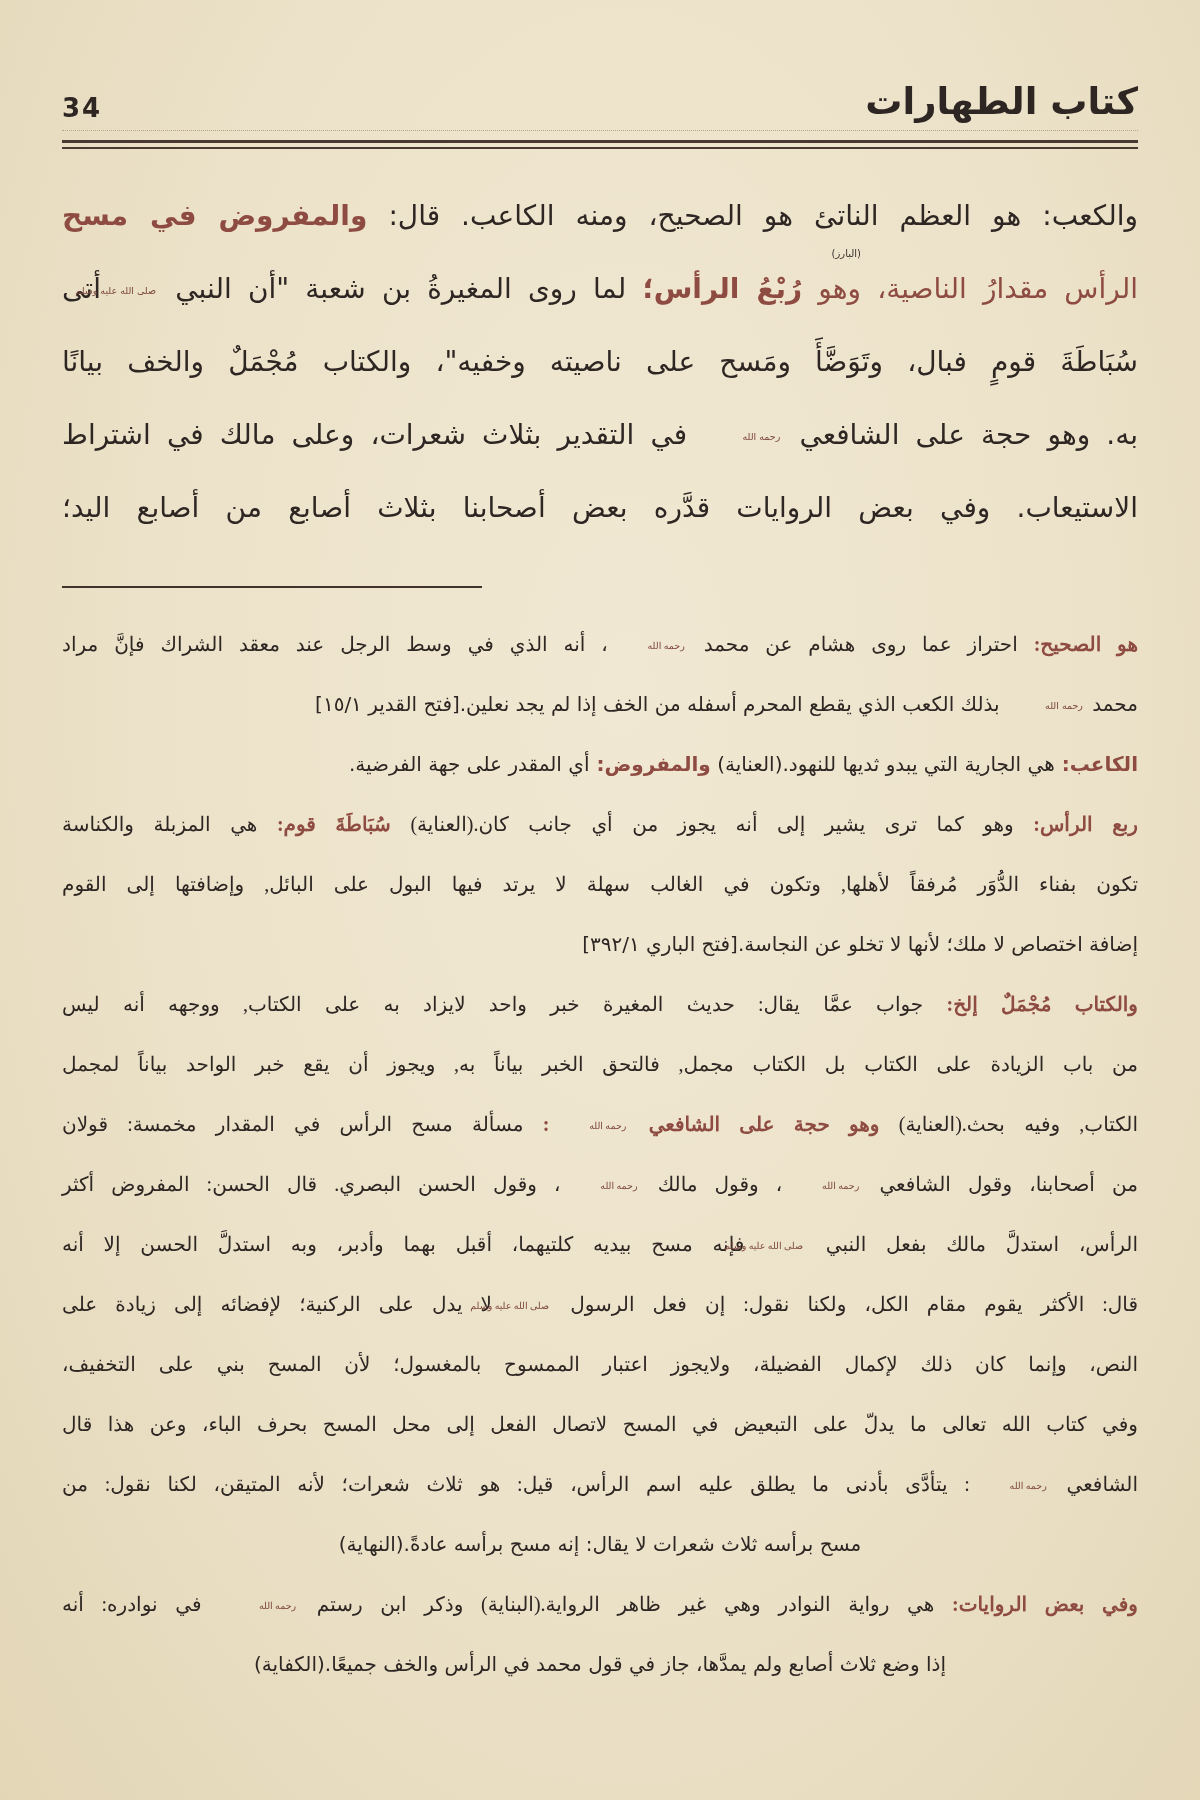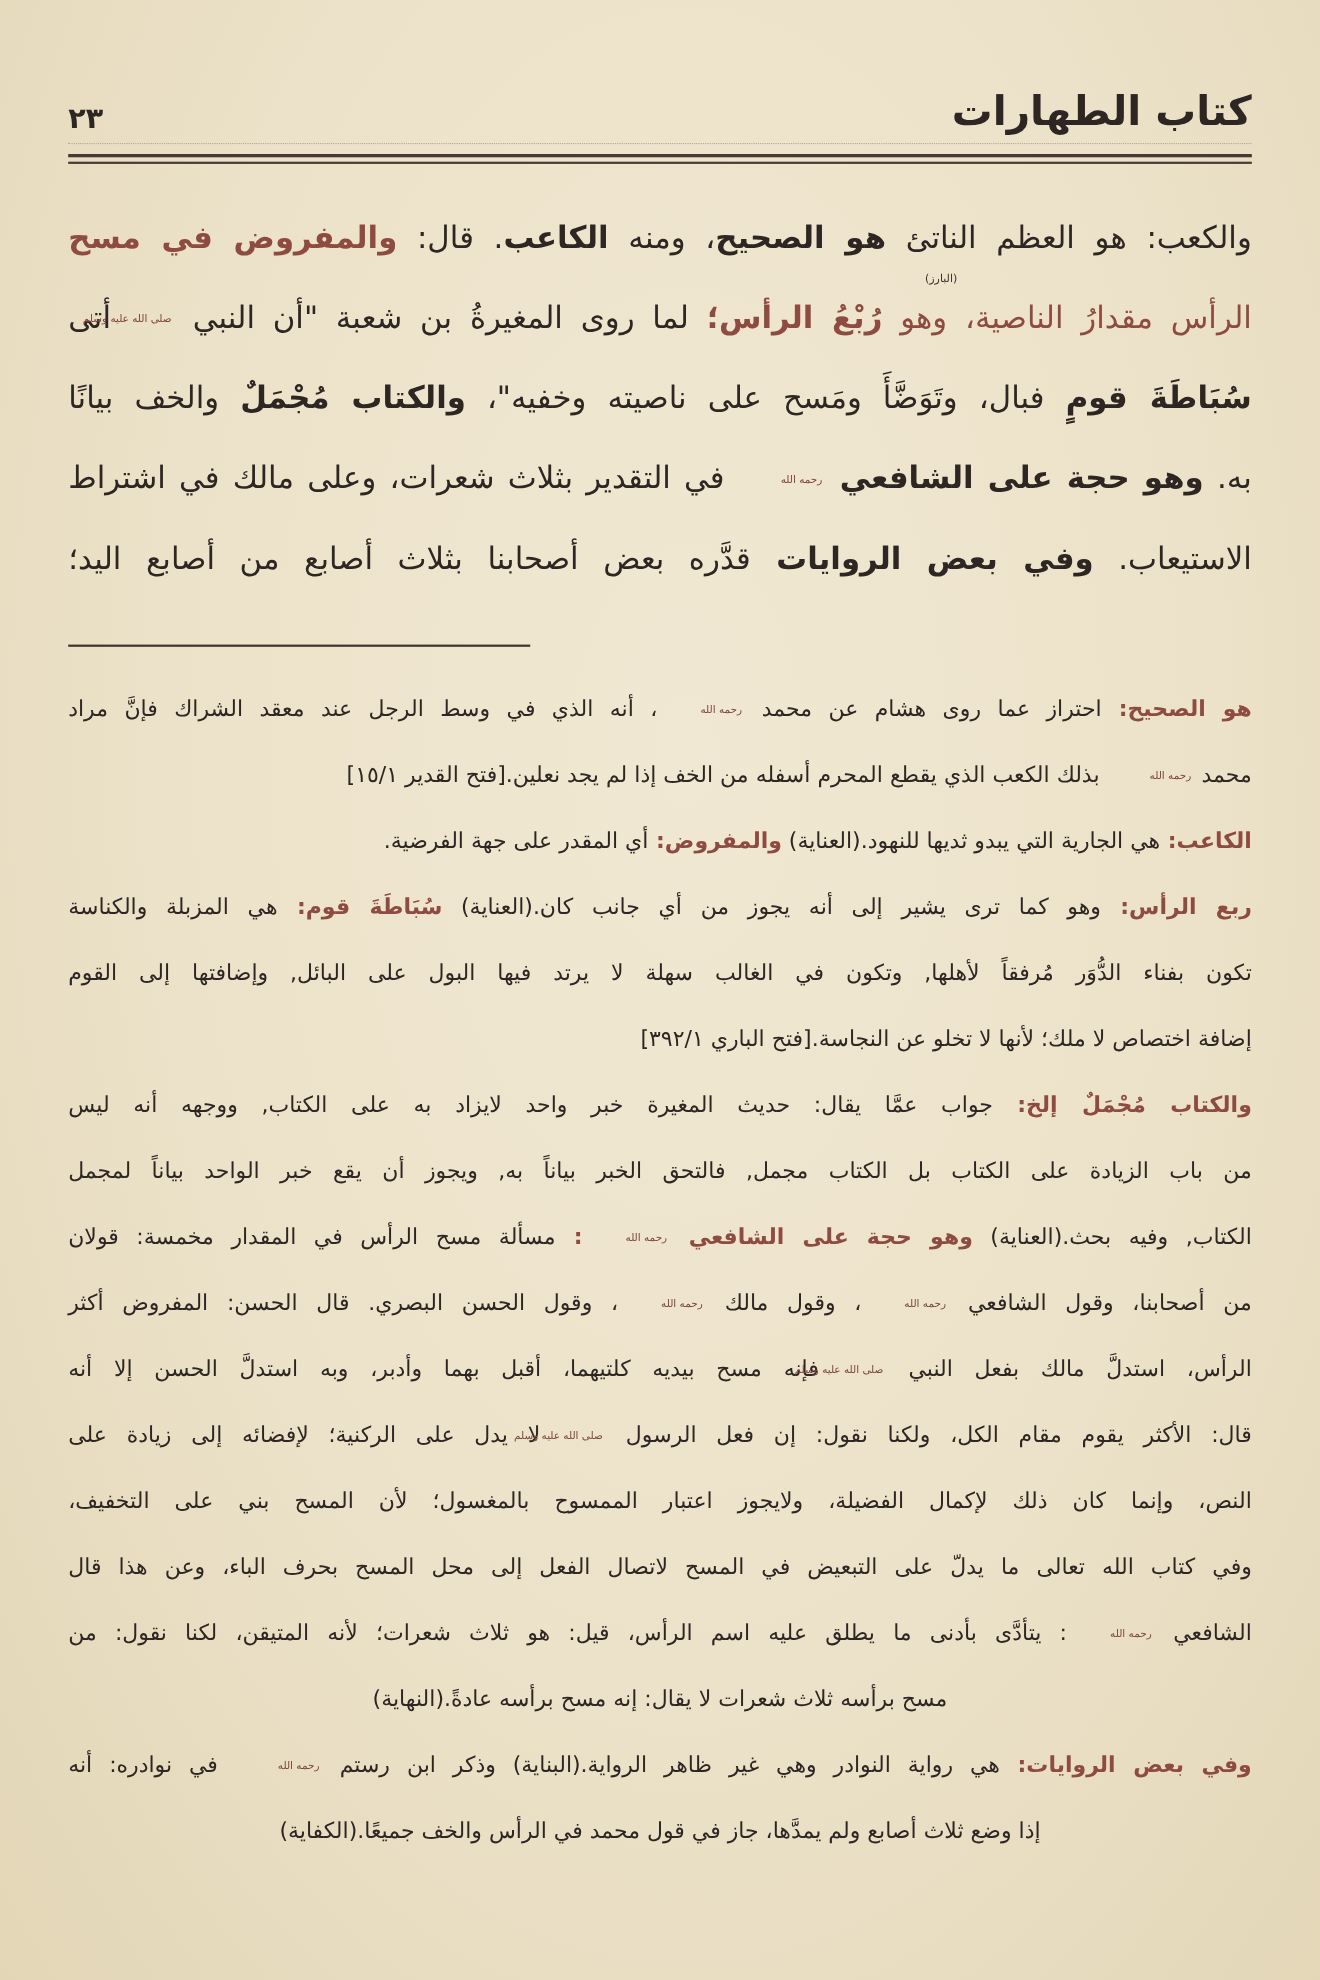--- a/index.html
+++ b/index.html
@@ -30,21 +30,21 @@
     border-top:3px solid #4a3832;
     border-bottom:2px solid #4a3832;
   }
   
   .main{margin-top:30px;font-size:28px;}
   .mline{
     line-height:73px;
     text-align:justify;text-align-last:justify;
     white-space:nowrap;
   }
-  .b{font-weight:bold;}
+  .b{font-weight:normal;}
   .r{color:#8e4b41;}
   .rb{color:#8e4b41;font-weight:bold;}
   
   .stack{display:inline-block;position:relative;text-align:center;}
   .stack-top{display:inline;}
   .stack-bot{
     position:absolute;top:92%;left:50%;transform:translateX(-50%);
     font-size:10px;line-height:15px;color:#3a302a;white-space:nowrap;font-weight:normal;
   }
   
@@ -60,31 +60,31 @@
     border-top:2.5px solid #3f332c;
     margin:42px auto 26px 0; 
   }
   
   .fnotes{font-size:20px;}
   .fline{
     line-height:60px;
     text-align:right;
     white-space:nowrap;
   }
-  .fline.just{text-align:justify;text-align-last:justify;}
+  .fline.just{text-align:justify;text-align-last:justify;font-family:Liberation Serif, serif;}
   .fline.center{text-align:center;}
 </style>
 </head>
 <body>
 
 <div class="page">
 
   <div class="hdr">
     <div class="booktitle">كتاب الطهارات</div>
-    <div class="pagenum">٢٣</div>
+    <div class="pagenum">34</div>
   </div>
   <div class="rule2"></div>
 
   <div class="main" id="main-text">
       <div class="mline just"><span class="">والكعب: هو العظم </span><span class="stack"><span class="stack-top">الناتئ</span><span class="stack-bot">(البارز)</span></span><span class=""> </span><span class="b">هو الصحيح</span><span class="">، ومنه </span><span class="b">الكاعب</span><span class="">. قال: </span><span class="rb">والمفروض في مسح</span></div>
       <div class="mline just"><span class="r">الرأس مقدارُ الناصية، وهو </span><span class="rb">رُبْعُ الرأس؛</span><span class=""> لما روى المغيرةُ بن شعبة "أن النبي </span><span class="seal s3">صلى الله عليه وسلم</span><span class=""> أتى</span></div>
       <div class="mline just"><span class="b">سُبَاطَةَ قومٍ</span><span class=""> فبال، وتَوَضَّأَ ومَسح على ناصيته وخفيه"، </span><span class="b">والكتاب مُجْمَلٌ</span><span class=""> والخف بيانًا</span></div>
       <div class="mline just"><span class="">به. </span><span class="b">وهو حجة على الشافعي </span><span class="seal s2">رحمه الله</span><span class=""> في التقدير بثلاث شعرات، وعلى مالك في اشتراط</span></div>
       <div class="mline just"><span class="">الاستيعاب. </span><span class="b">وفي بعض الروايات </span><span class="">قدَّره بعض أصحابنا بثلاث أصابع من أصابع اليد؛</span></div>
     </div>

